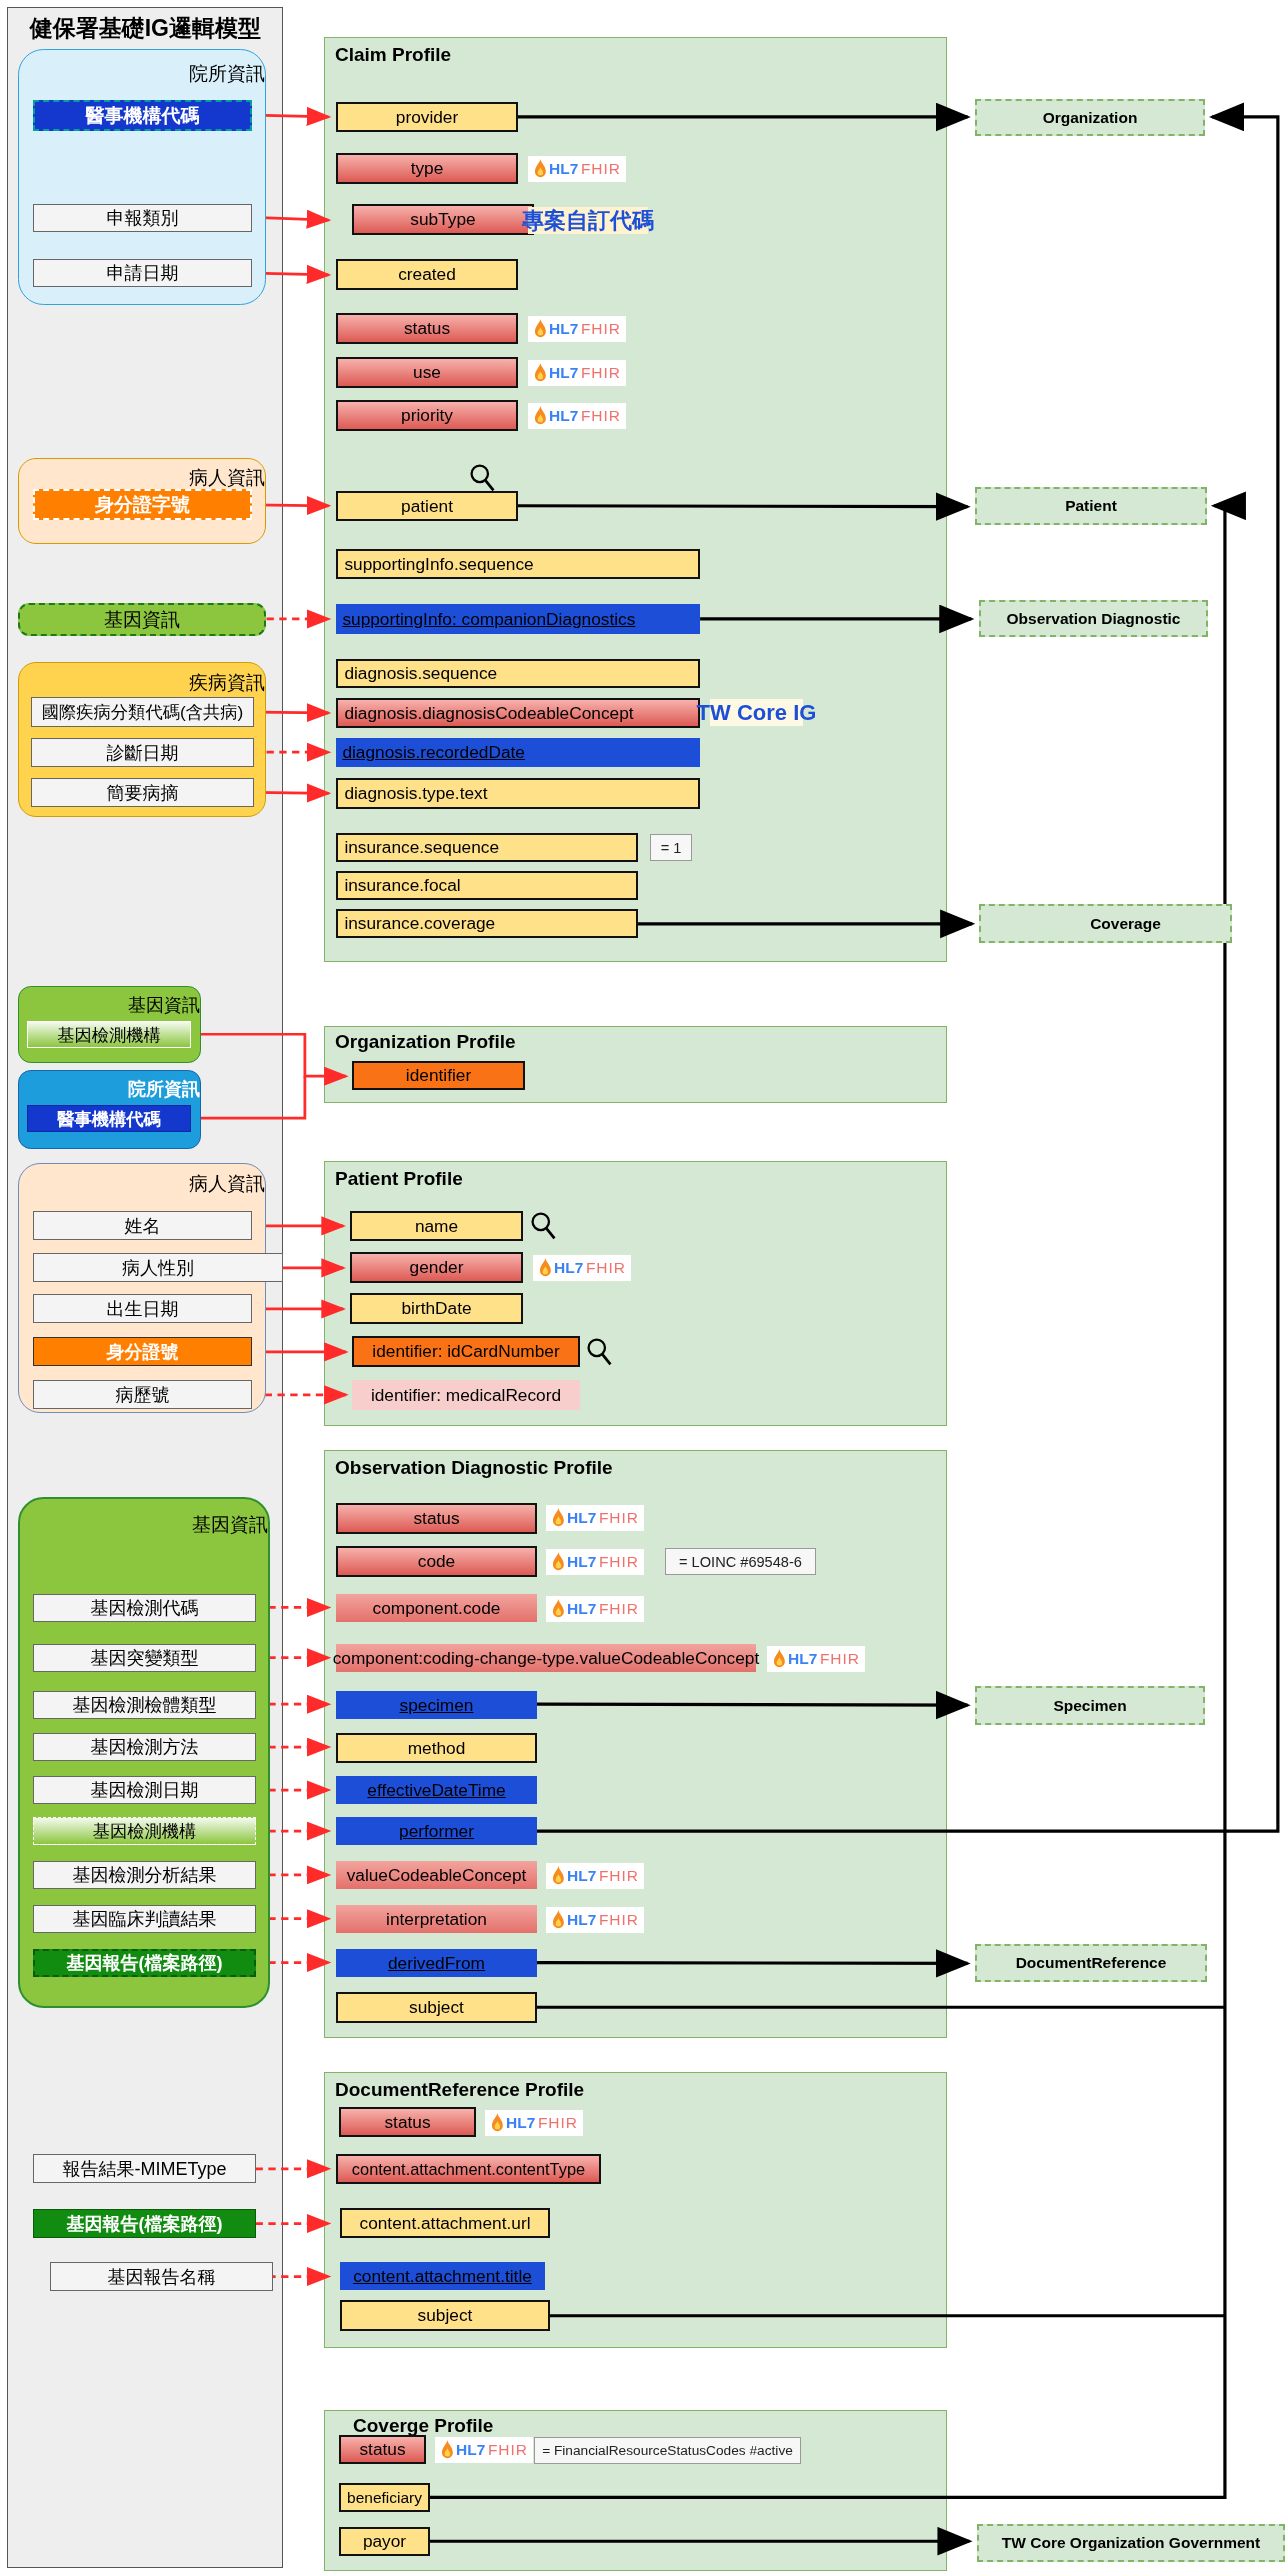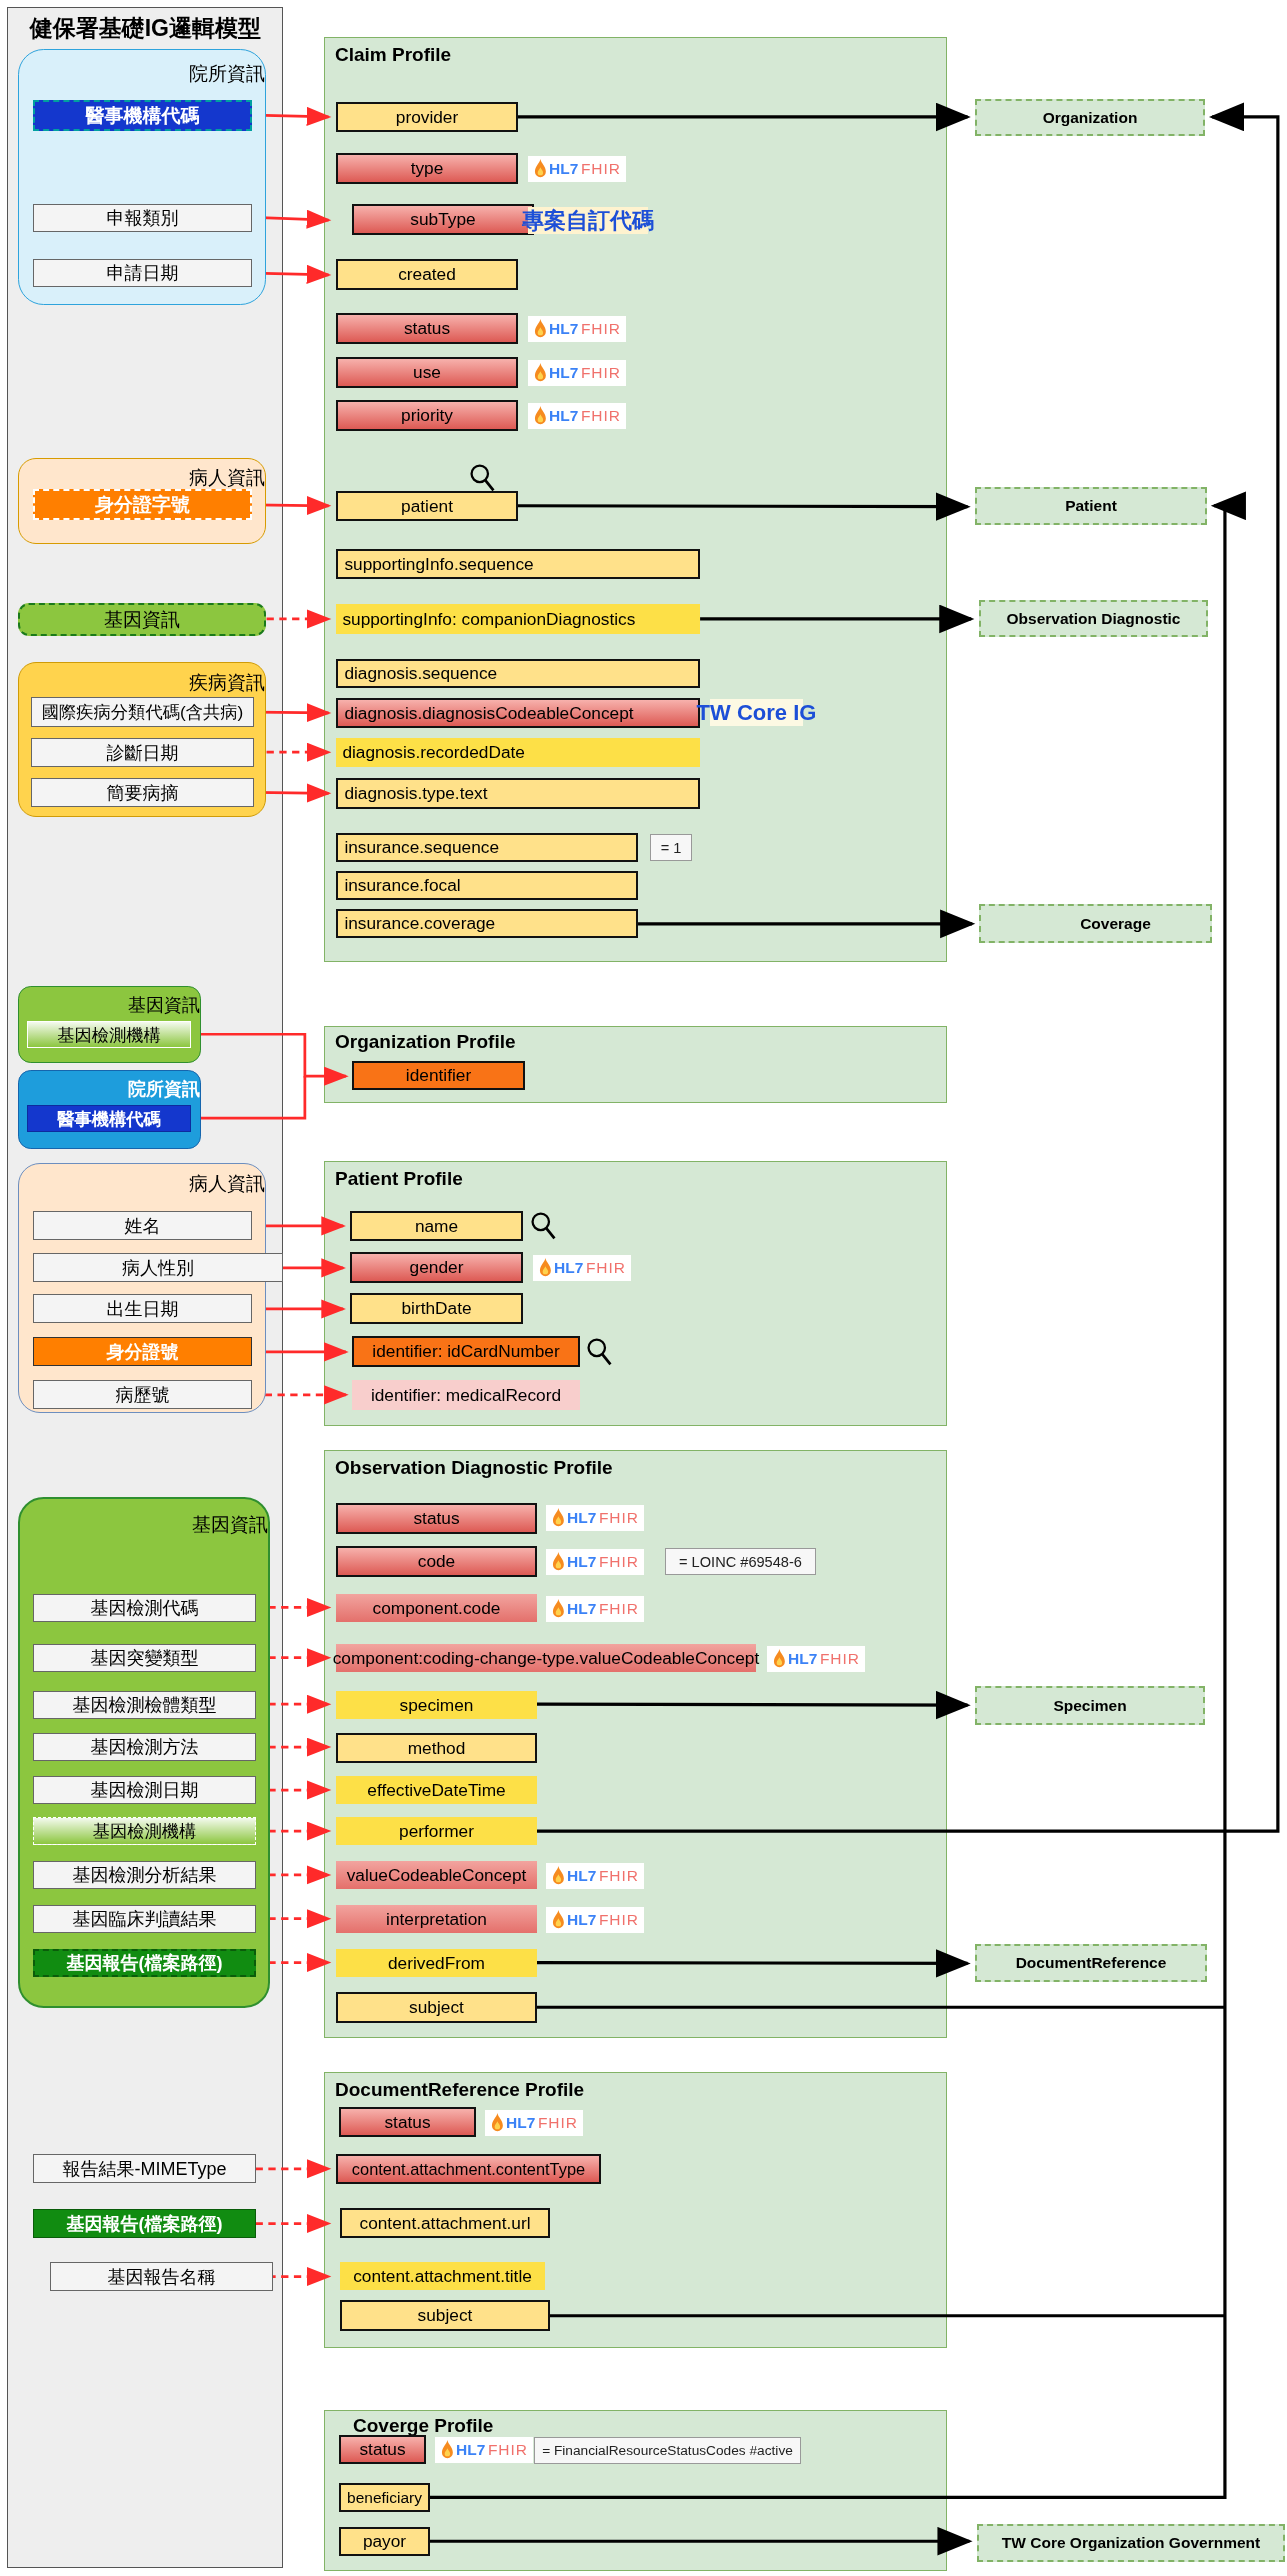--- a/index.html
+++ b/index.html
@@ -3,21 +3,21 @@
 <meta charset="utf-8">
 <style>
   html,body { margin:0; padding:0; background:#ffffff; }
   body { font-family:"Liberation Sans","DejaVu Sans",sans-serif; }
   .canvas { position:relative; width:1287px; height:2576px; background:#ffffff; overflow:hidden; }
   svg.wires { position:absolute; left:0; top:0; z-index:1; }
   .b { position:absolute; box-sizing:border-box; display:flex; align-items:center; justify-content:center;
        font-size:17.3px; color:#000; z-index:2; white-space:nowrap; }
   .left { justify-content:flex-start; padding-left:6.4px; }
   .yb  { background:#ffe18a; border:2.3px solid #111; }
-  .ynb { background:#fde047; }
+  .ynb { background:#1d4ed8;text-decoration:underline; }
   .rb  { background:linear-gradient(#f7b1ac,#dd5a54); border:2.3px solid #111; }
   .rnb { background:linear-gradient(#f2a49f,#e4706b); }
   .pb  { background:#f97316; border:2.3px solid #111; }
   .pnb { background:#f8cecc; }
   .gray { background:#f4f4f4; border:1.4px solid #666; font-size:18px; }
   .val { background:#f7f7f7; border:0.9px solid #999; font-size:14.6px; color:#222; }
   .panel { position:absolute; box-sizing:border-box; background:#d5e8d4; border:1.8px solid #82b366; z-index:0; }
   .ptitle { position:absolute; font-weight:bold; font-size:19px; color:#000; z-index:2; }
   .res { background:#d5e8d4; border:2.3px dashed #82b366; font-weight:bold; font-size:15.5px; }
   .grp { position:absolute; box-sizing:border-box; z-index:1; }
@@ -222,21 +222,21 @@
   <div class="panel" style="left:324px;top:2410px;width:623px;height:161px;"></div>
   <div class="ptitle" style="left:353px;top:2415px;">Coverge Profile</div>
   <div class="b rb" style="left:339px;top:2435px;width:87px;height:29px;">status</div>
   <div class="b yb" style="left:339px;top:2483px;width:91px;height:29px;font-size:15.5px;">beneficiary</div>
   <div class="b yb" style="left:339px;top:2527px;width:91px;height:29px;">payor</div>
   <div class="b val" style="left:534px;top:2437px;width:267px;height:27px;font-size:13.7px;">= FinancialResourceStatusCodes #active</div>
 
   <div class="b res" style="left:975px;top:99px;width:230px;height:37px;">Organization</div>
   <div class="b res" style="left:975px;top:487px;width:232px;height:38px;">Patient</div>
   <div class="b res" style="left:979px;top:600px;width:229px;height:37px;">Observation Diagnostic</div>
-  <div class="b res" style="left:979px;top:904px;width:233px;height:39px;padding-left:40px;">Coverage</div>
+  <div class="b res" style="left:979px;top:904px;width:253px;height:39px;padding-left:40px;">Coverage</div>
   <div class="b res" style="left:975px;top:1686px;width:230px;height:39px;">Specimen</div>
   <div class="b res" style="left:975px;top:1944px;width:232px;height:38px;">DocumentReference</div>
   <div class="b res" style="left:977px;top:2524px;width:308px;height:38px;">TW Core Organization Government</div>
 
   <div class="badge" style="left:528px;top:156px;">
       <svg width="12.8" height="20" viewBox="0 0 14 22">
         <path d="M7 0C8 5 13 8 13 14a6 6 0 0 1-12 0C1 8 6 5 7 0Z" fill="#f68b1f"></path>
         <path d="M7 9c.8 2.4 3 3.6 3 6a3 3 0 0 1-6 0c0-2.4 2.2-3.6 3-6Z" fill="#ffd24d"></path>
       </svg>
       <span class="hl7">HL7</span>

